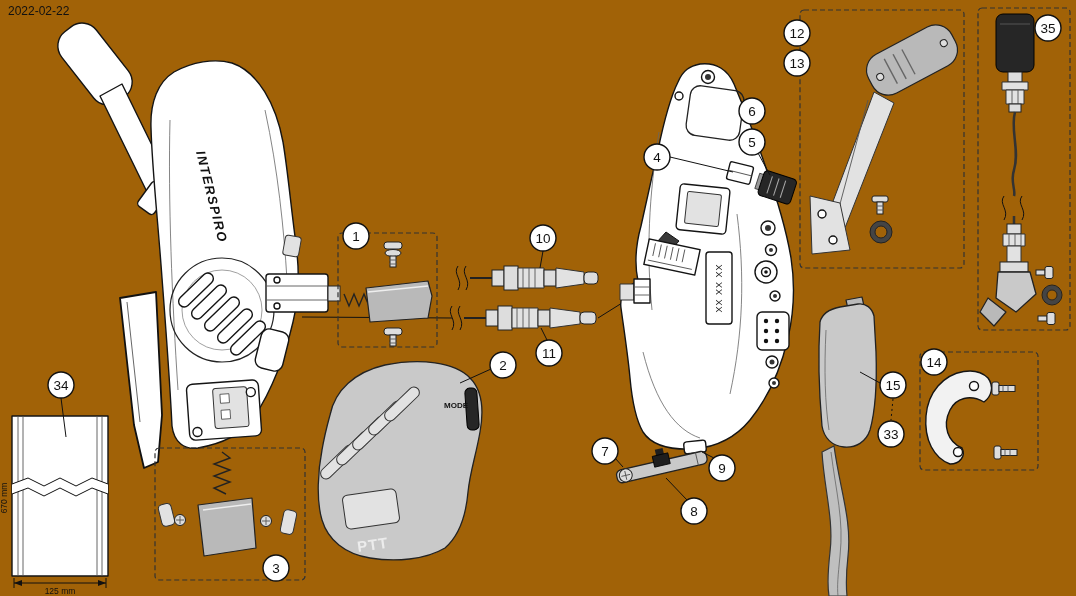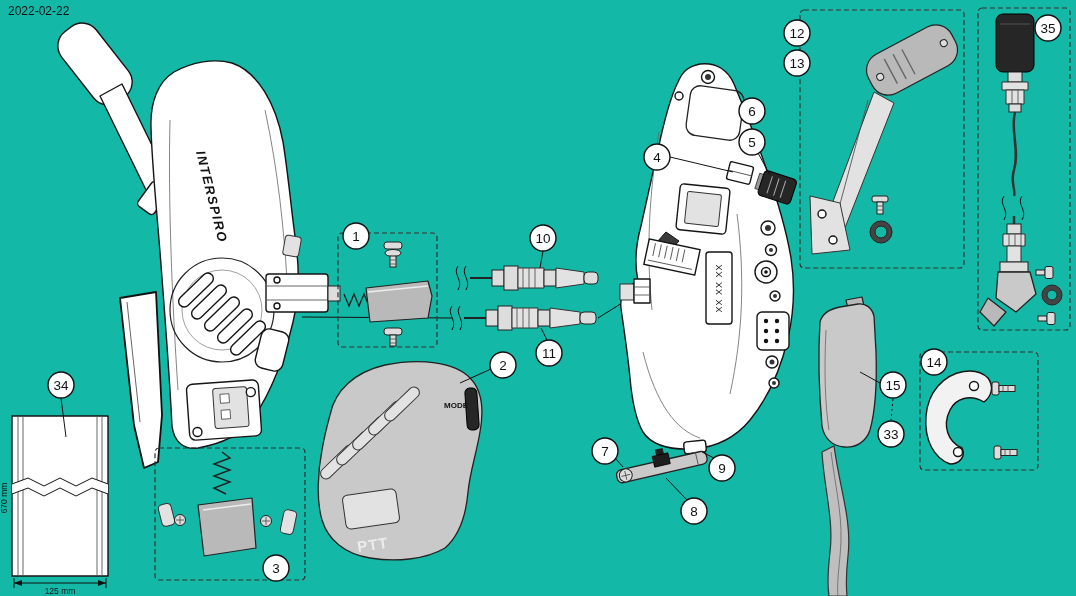--- a/index.html
+++ b/index.html
@@ -1,16 +1,16 @@
 <!DOCTYPE html>
 <html><head>
 <meta charset="utf-8">
 <style>
   html,body{margin:0;padding:0;background:#fff;}
-  #stage{position:relative;width:1076px;height:596px;background:#14b8a6;overflow:hidden;
+  #stage{position:relative;width:1076px;height:596px;background:#a16207;overflow:hidden;
          font-family:"Liberation Sans",sans-serif;text-align:center;}
   svg{display:block}
   
   .outline{fill:#fff;stroke:#141414;stroke-width:1.4;stroke-linejoin:round;}
   .thin{stroke:#555;stroke-width:.9;fill:none;}
   .seam{stroke:#666;stroke-width:.8;fill:none;}
   .dashedbox{fill:none;stroke:#333;stroke-width:1.2;stroke-dasharray:5 3;}
   .gray{fill:#c9c9c9;stroke:#222;stroke-width:1.3;stroke-linejoin:round;}
   .mgray{fill:#b9b9b9;stroke:#222;stroke-width:1.2;stroke-linejoin:round;}
   .lgray{fill:#e2e2e2;stroke:#333;stroke-width:1;stroke-linejoin:round;}

